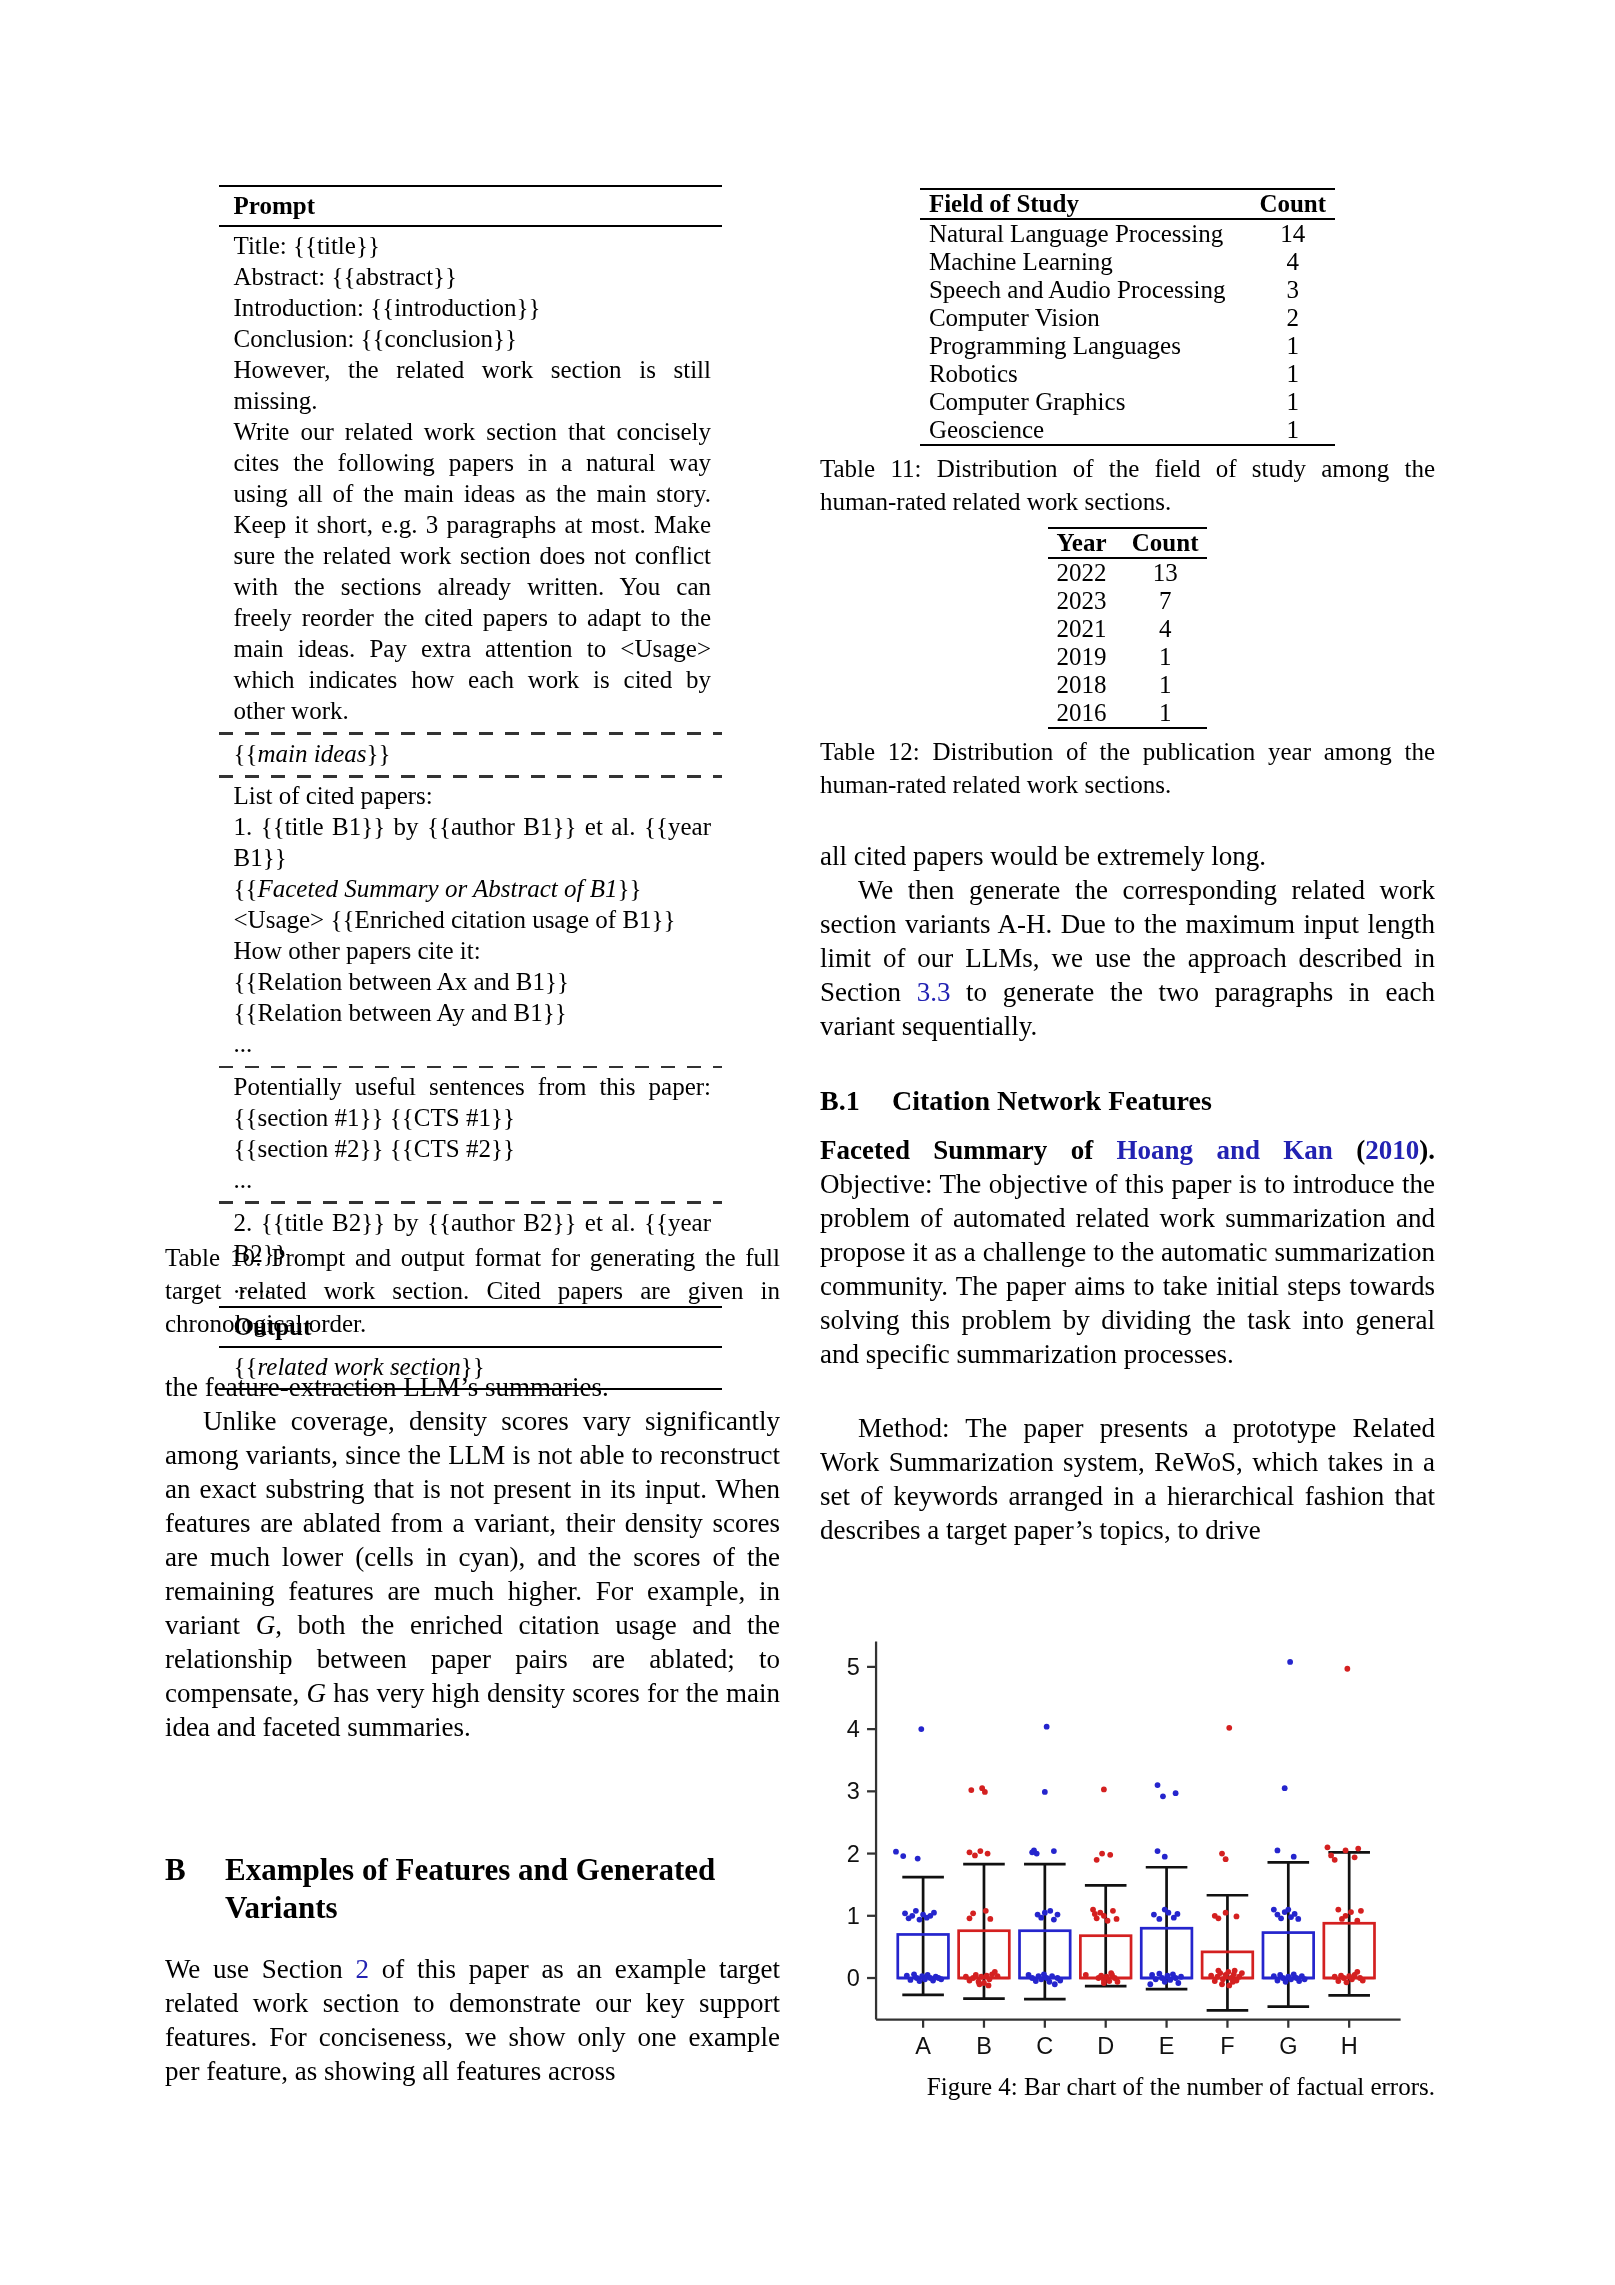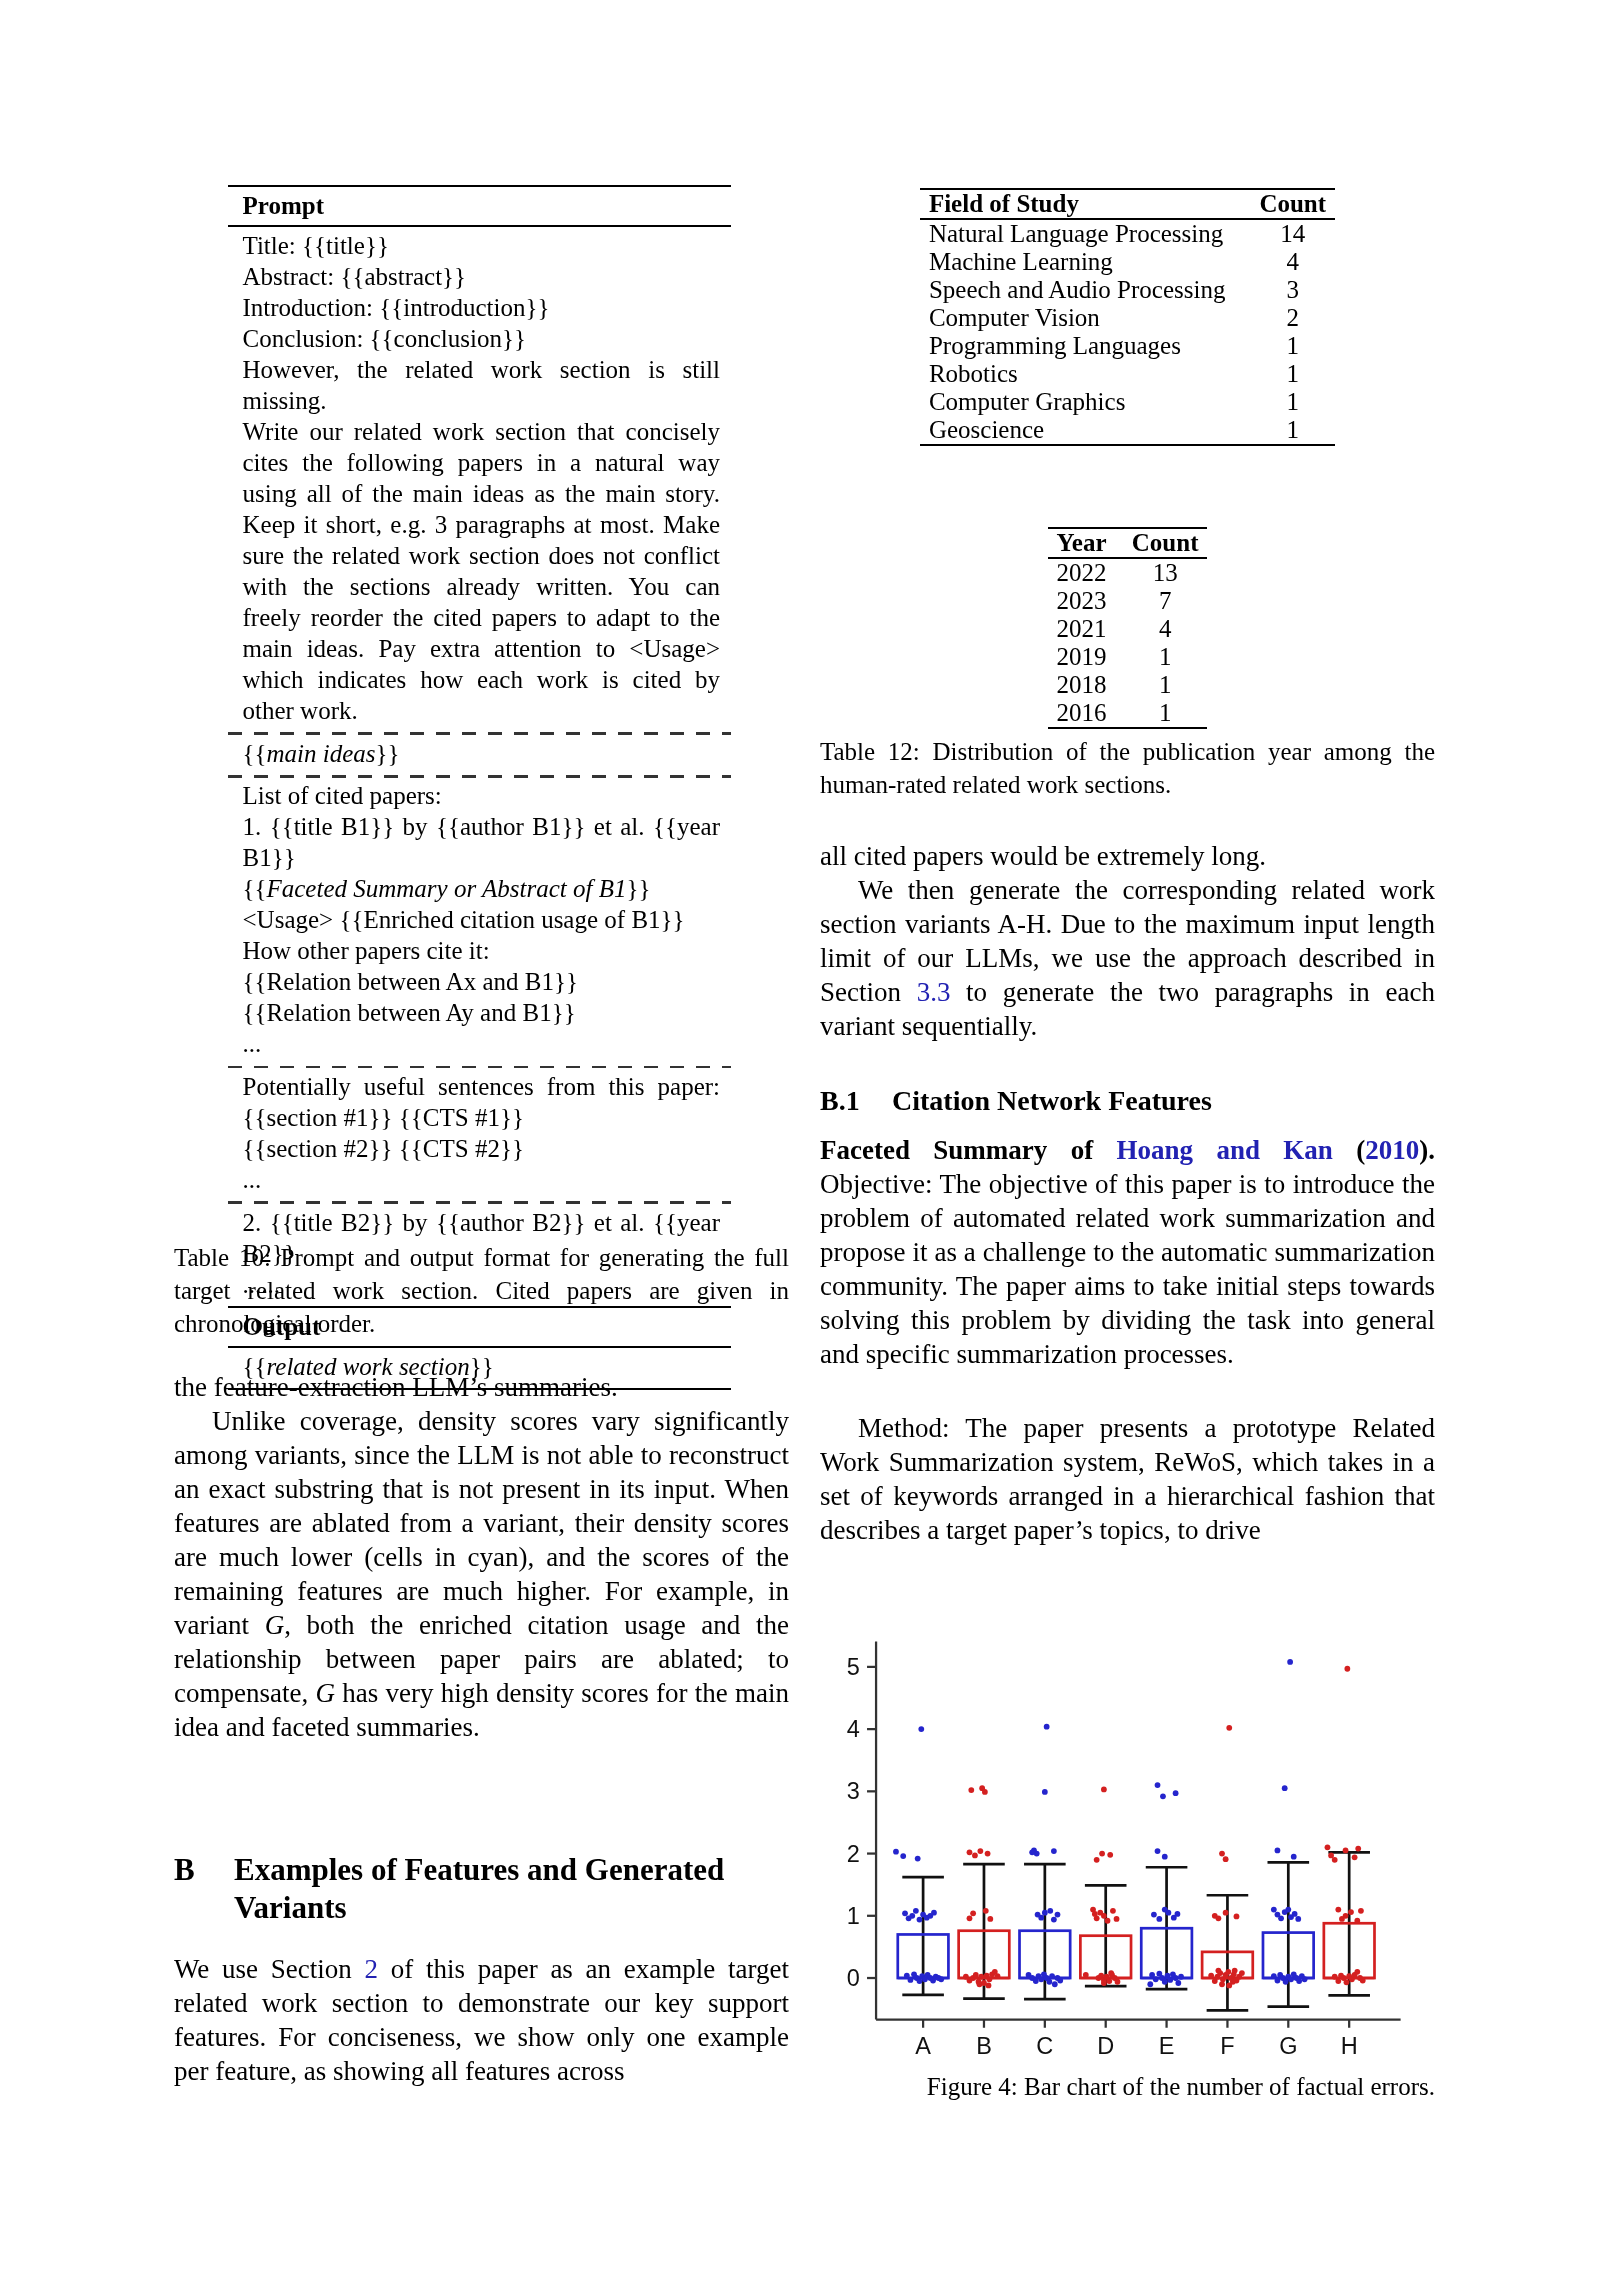--- a/index.html
+++ b/index.html
@@ -1,19 +1,19 @@
 <!DOCTYPE html>
 <html style="font-size:14.5px"><head>
 <meta charset="utf-8">
 <style>
   html,body{margin:0;padding:0;background:#e8e8e8;}
   .page{position:relative;width:1616px;height:2285px;background:#ffffff;
         font-family:"Liberation Serif", serif;color:#000;overflow:hidden;}
   .col{position:absolute;top:0;height:2285px;width:615px;}
-  #col-left{left:174px;}
+  #col-left{left:165px;}
   #col-right{left:820px;}
   .block{position:absolute;left:0;width:615px;}
 
   
   .body-text{font-size:27px;line-height:34px;text-align:justify;}
   .noindent{text-indent:0;}
   .indent{text-indent:38px;}
   .seg{white-space:pre-wrap;}
   .sg-i{font-style:italic;}
   .sg-b{font-weight:bold;}
@@ -166,20 +166,21 @@
               <td>1</td>
             </tr>
             <tr>
               <td>Geoscience</td>
               <td>1</td>
             </tr>
           </tbody>
         </table>
     </div>
 
+    <div class="block caption" style="top:452px;">Table 11: Distribution of the field of study among the human-rated related work sections.</div>
 
     <div class="block" style="top:527px;">
       <table class="dtable" id="table12">
           <thead>
             <tr>
               <th>Year</th>
               <th>Count</th>
             </tr>
           </thead>
           <tbody>

